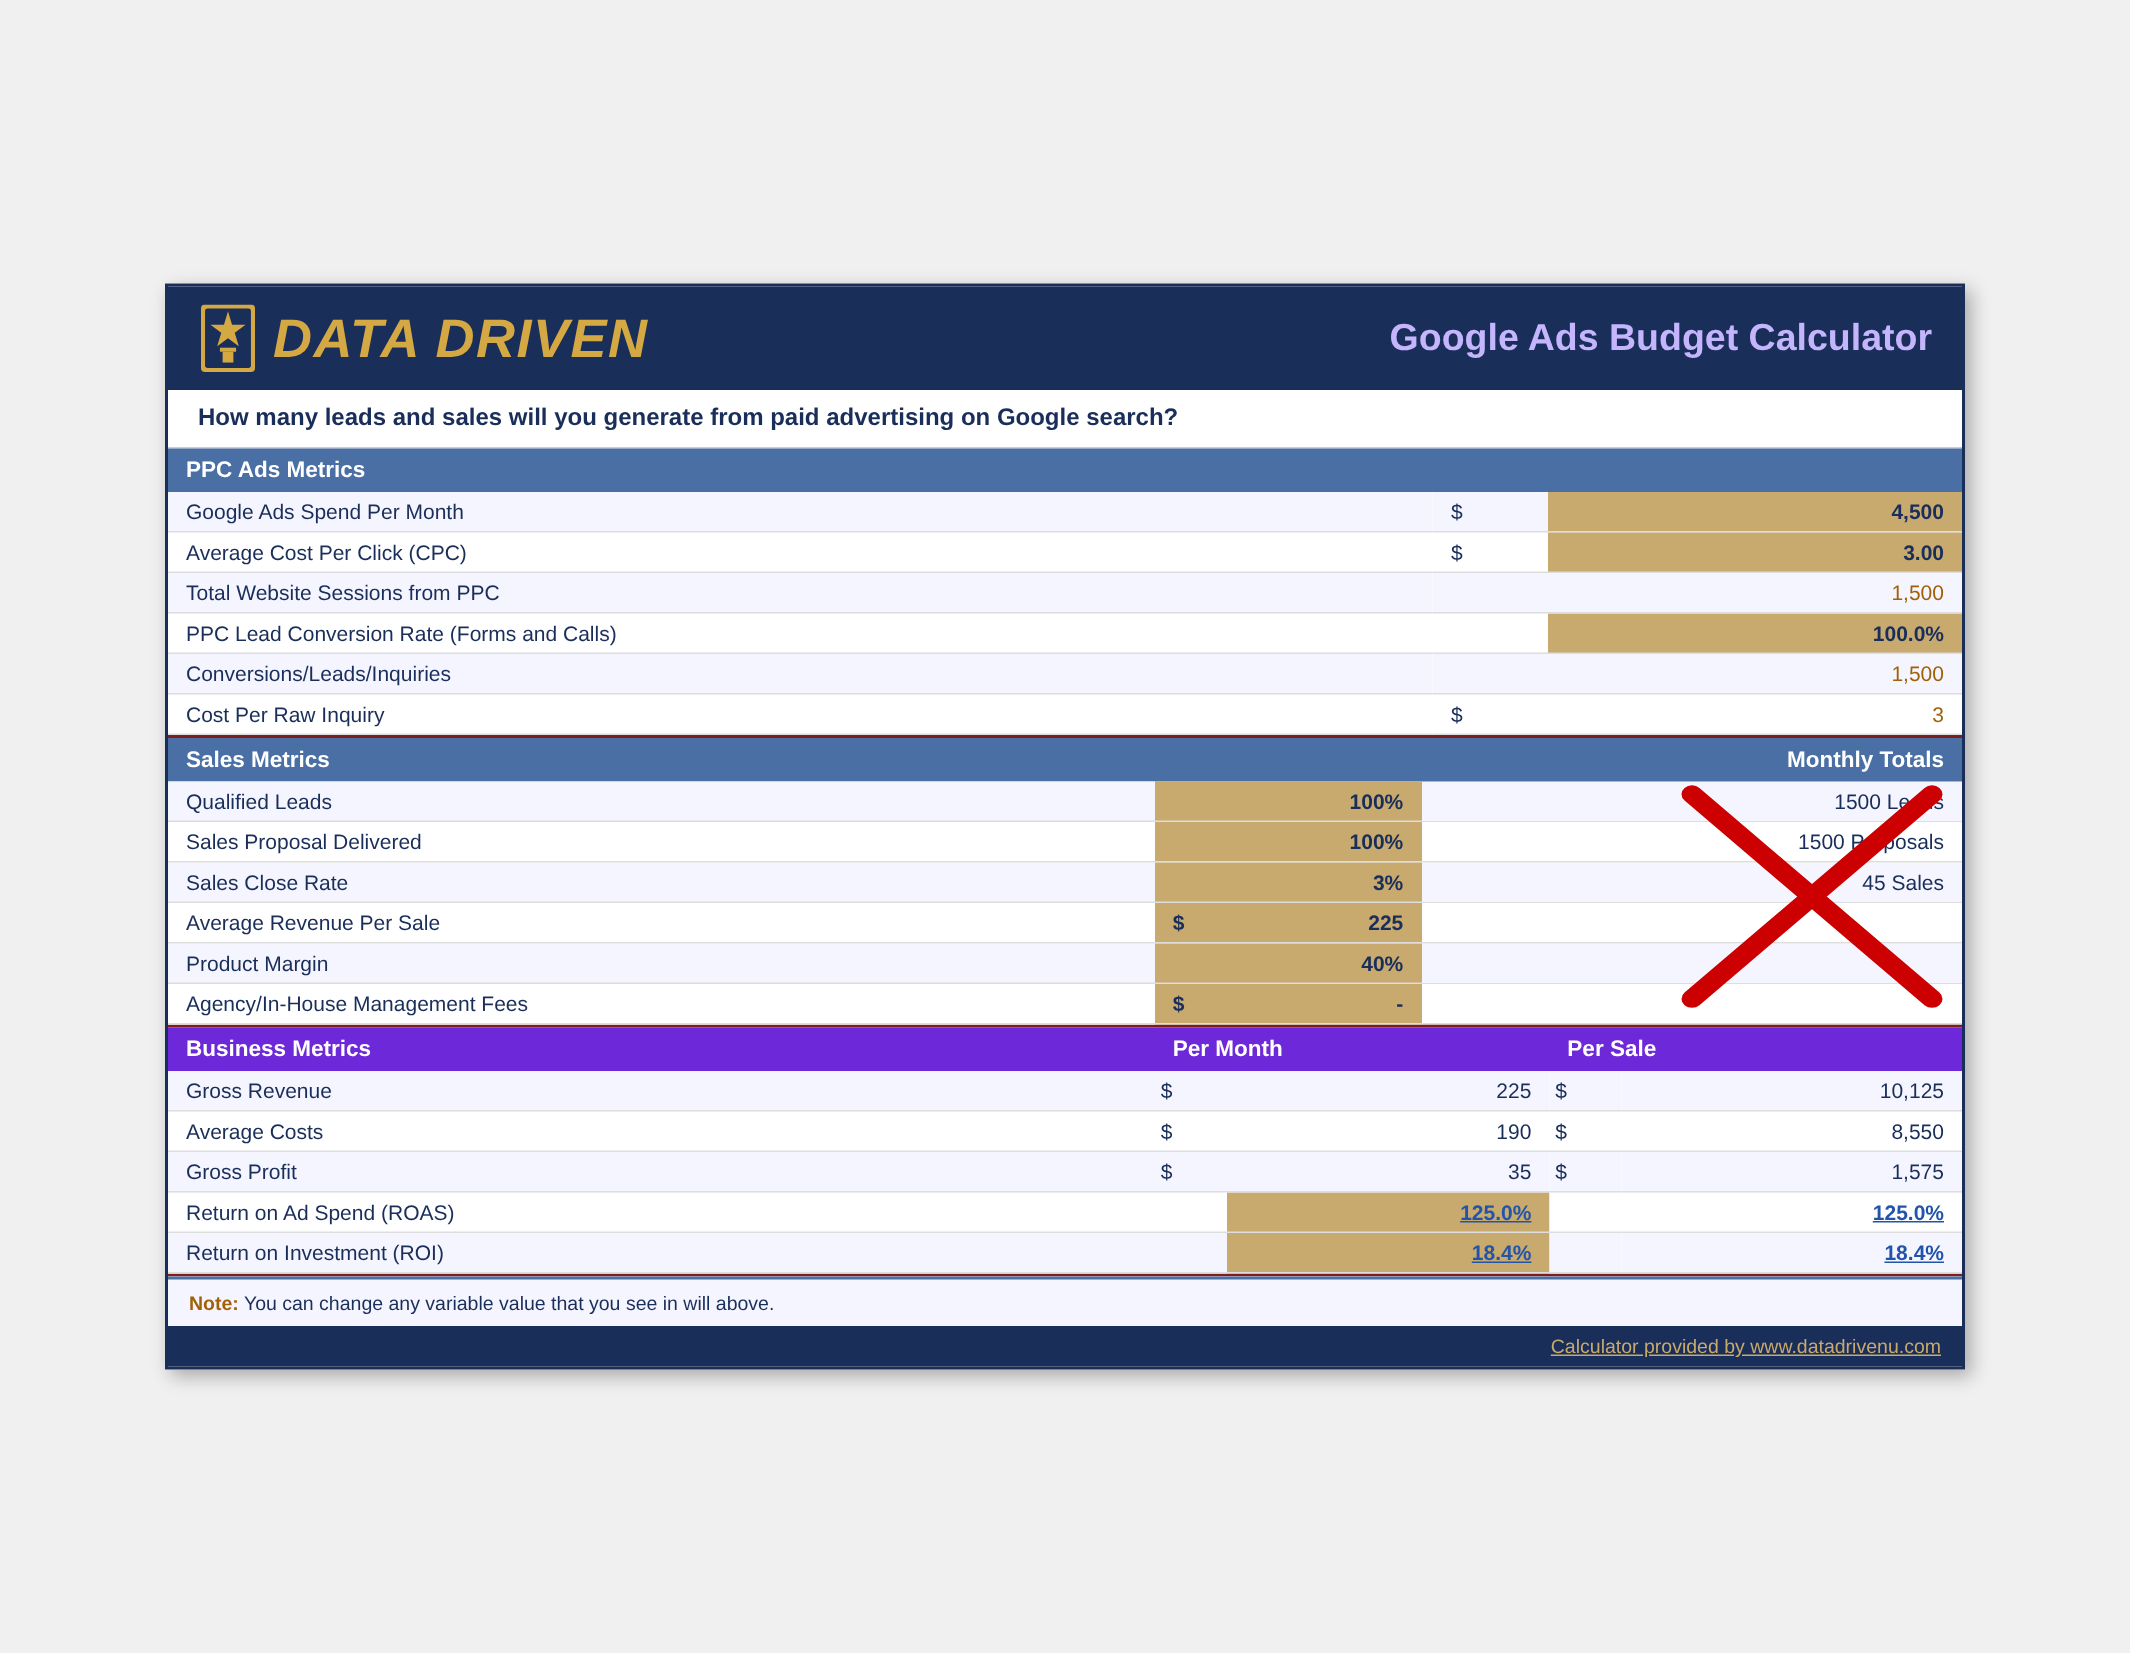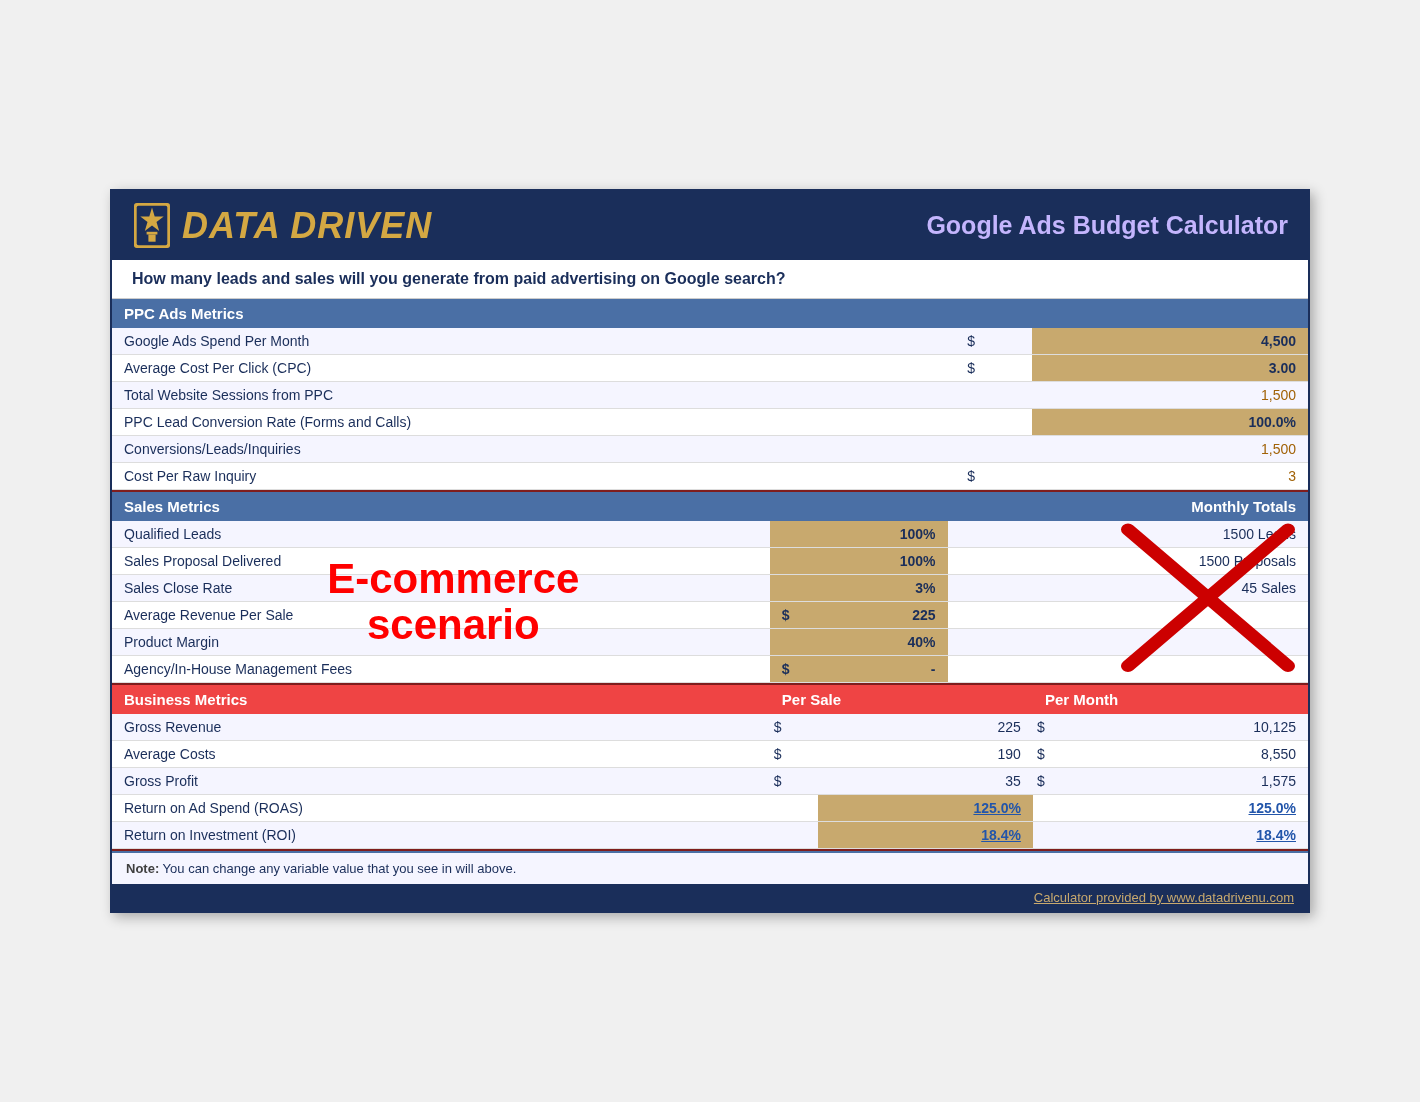--- a/index.html
+++ b/index.html
@@ -131,21 +131,21 @@
       position: absolute;
       right: 0;
       top: 0;
       width: 200px;
       height: 100%;
       pointer-events: none;
       z-index: 5;
     }
     
     .bm-header {
-      background: #ef4444;
+      background: #6d28d9;
       color: #ffffff;
       font-weight: bold;
       font-size: 15px;
       display: grid;
       grid-template-columns: 55% 22% 23%;
       padding: 0;
     }
     .bm-header-cell {
       padding: 6px 12px;
       color: #fff;
@@ -158,21 +158,21 @@
       background: #ffffff;
     }
     .note-bar {
       background: #f5f5ff;
       padding: 8px 14px;
       font-size: 13px;
       color: #1a2e5a;
       border-top: 2px solid #4a6fa5;
     }
     .note-bar strong {
-      color: #404040;
+      color: #a16207;
     }
     .footer-bar {
       background: #1a2e5a;
       padding: 6px 14px;
       text-align: right;
       font-size: 13px;
     }
     .footer-bar a {
       color: #c8a96e;
       text-decoration: underline;
@@ -264,24 +264,20 @@
     </table>
   </div>
 
   <div class="section-block sales-wrapper">
     <div class="section-header">
       <span>Sales Metrics</span>
       <span class="monthly-totals">Monthly Totals</span>
     </div>
     <div style="position:relative;">
 
-      <div class="ecommerce-overlay">
-        <div class="ecommerce-text">E-commerce</div>
-        <div class="ecommerce-text">scenario</div>
-      </div>
 
       <svg class="red-cross" viewBox="0 0 200 190" xmlns="http://www.w3.org/2000/svg" preserveAspectRatio="none">
         <line x1="20" y1="10" x2="180" y2="170" stroke="#cc0000" stroke-width="14" stroke-linecap="round"></line>
         <line x1="180" y1="10" x2="20" y2="170" stroke="#cc0000" stroke-width="14" stroke-linecap="round"></line>
       </svg>
       <table class="sales-table">
         <tbody>
           <tr>
             <td class="row-label">Qualified Leads</td>
             <td class="gold" style="background:#c8a96e;text-align:right;padding:5px 12px;font-weight:bold;color:#1a2e5a;">100%</td>
@@ -313,22 +309,22 @@
             <td class="monthly-col" style="padding:5px 12px;"></td>
           </tr>
         </tbody>
       </table>
     </div>
   </div>
 
   <div class="section-block">
     <div class="bm-header">
       <div class="bm-header-cell">Business Metrics</div>
+      <div class="bm-header-cell">Per Month</div>
       <div class="bm-header-cell">Per Sale</div>
-      <div class="bm-header-cell">Per Month</div>
     </div>
     <table class="bm-table">
       <colgroup>
         <col style="width:55%">
         <col style="width:4%">
         <col style="width:18%">
         <col style="width:4%">
         <col style="width:19%">
       </colgroup>
       <tbody>

